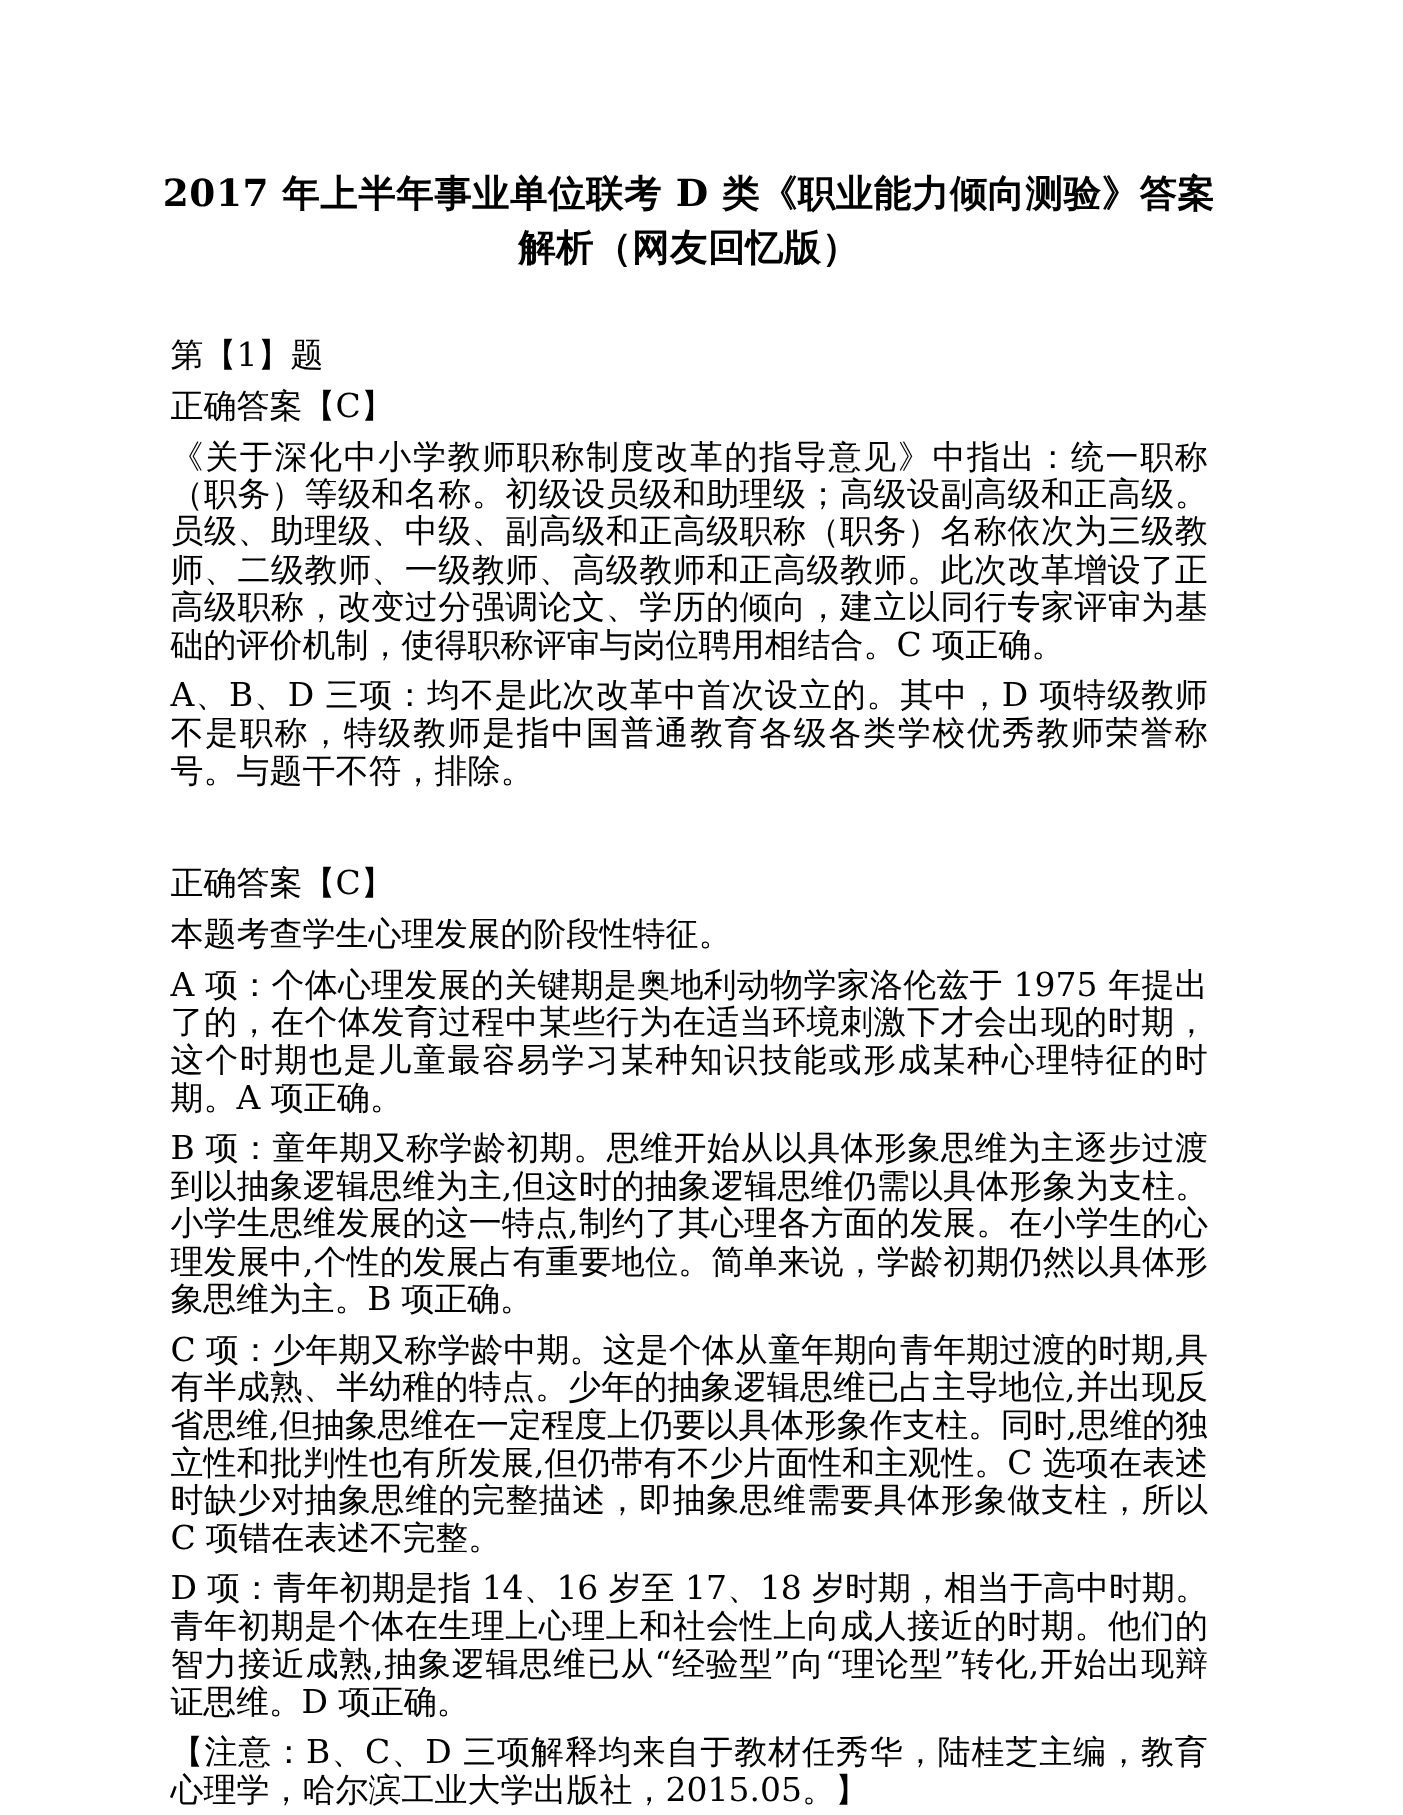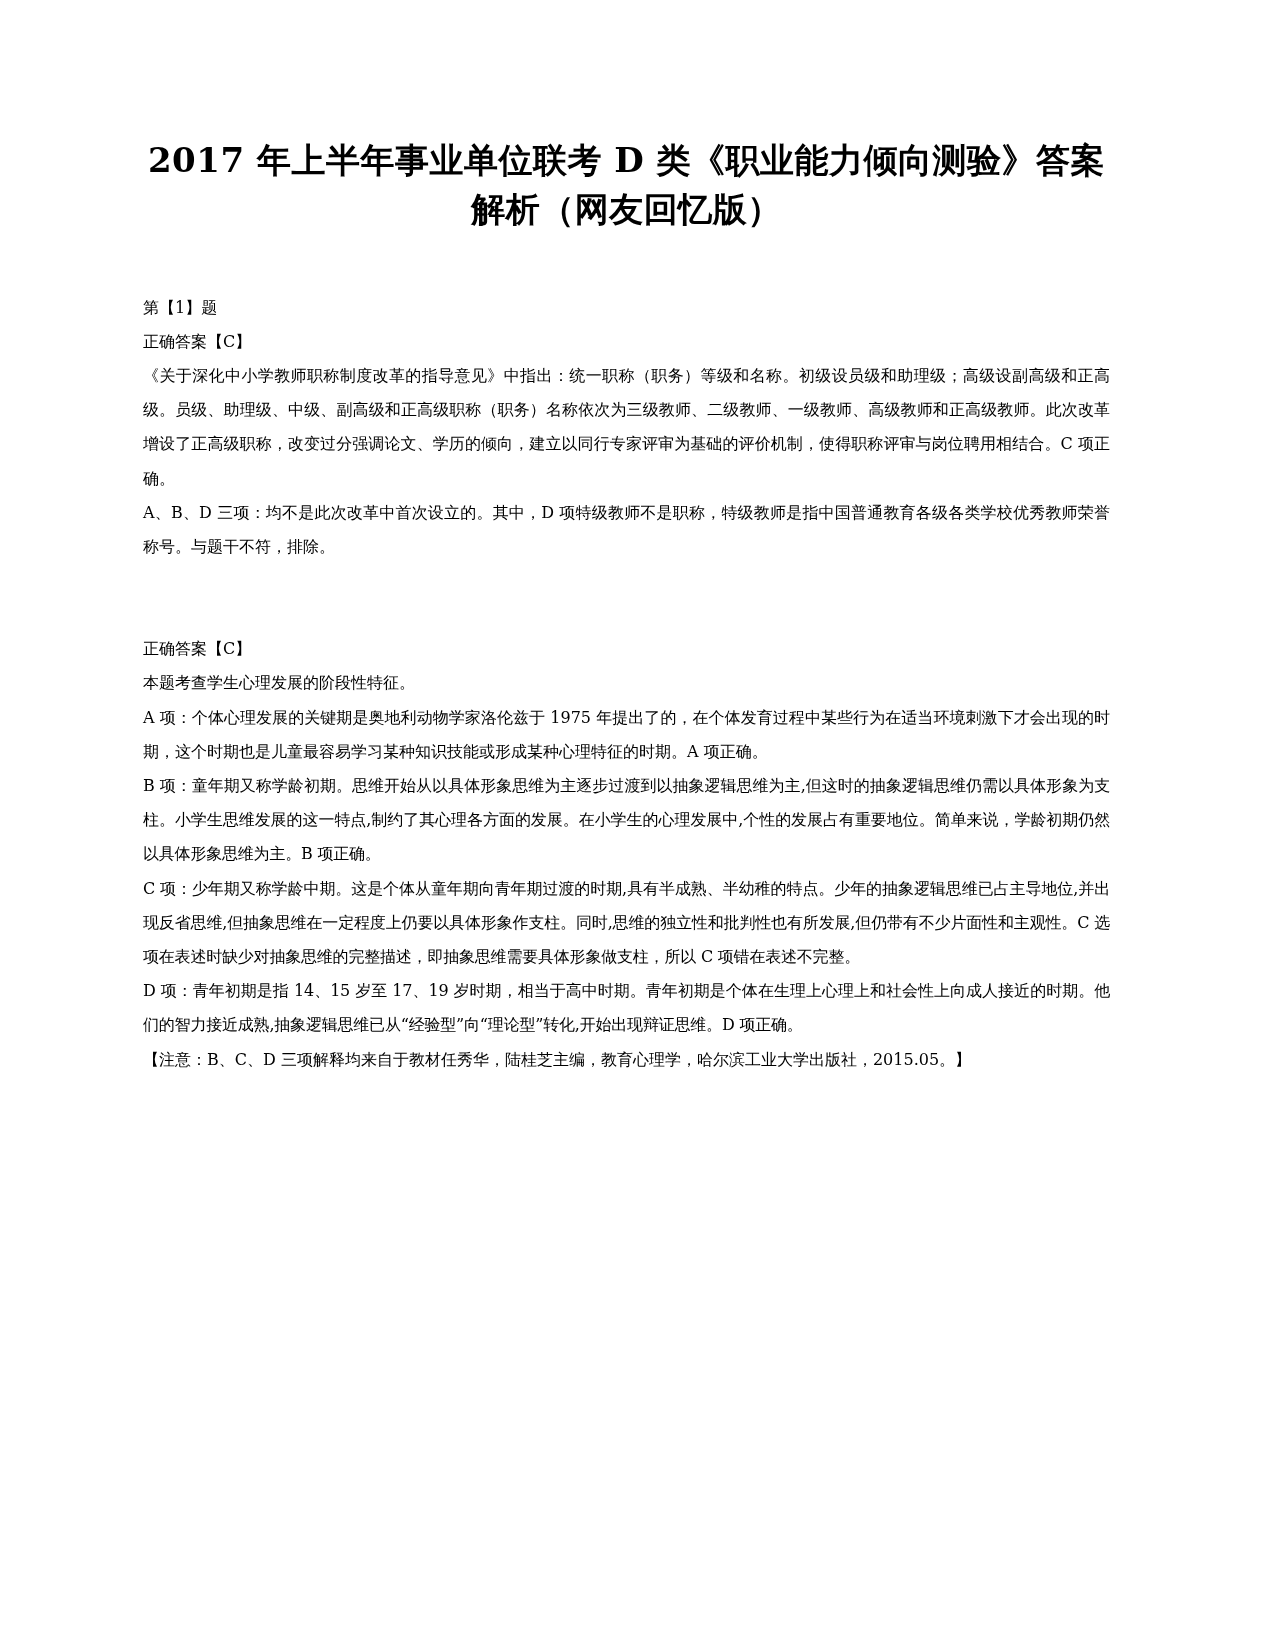--- a/index.html
+++ b/index.html
@@ -14,21 +14,21 @@
     position: relative;
     overflow: hidden;
     font-family: "DejaVu Serif", "Liberation Serif", serif;
     color: #000000;
     -webkit-font-smoothing: antialiased;
   }
 
   .page {
     position: absolute;
     left: 0;
-    top: 0;
+    top: 16px;
     width: 1275px;
     height: 1238px;
     background: #ffffff;
   }
 
   .content {
     position: absolute;
     left: 143px;
     top: 0;
     width: 967px;
@@ -48,22 +48,22 @@
 
   
   .block {
     margin: 0;
   }
 
   .block-q1 { margin-top: 56px; }
   .block-q2 { margin-top: 68px; }
 
   .line {
-    margin: 0;
-    font-size: 16px;
+    margin: 12px;
+    font-size: 30px;
     line-height: 34.2px;
     text-align: justify;
     text-justify: inter-ideograph;
     white-space: normal;
     word-break: break-all;
   }
 
   .line.label {
     font-weight: normal;
   }
@@ -87,18 +87,18 @@
       <p class="line">《关于深化中小学教师职称制度改革的指导意见》中指出：统一职称（职务）等级和名称。初级设员级和助理级；高级设副高级和正高级。员级、助理级、中级、副高级和正高级职称（职务）名称依次为三级教师、二级教师、一级教师、高级教师和正高级教师。此次改革增设了正高级职称，改变过分强调论文、学历的倾向，建立以同行专家评审为基础的评价机制，使得职称评审与岗位聘用相结合。C 项正确。</p>
       <p class="line">A、B、D 三项：均不是此次改革中首次设立的。其中，D 项特级教师不是职称，特级教师是指中国普通教育各级各类学校优秀教师荣誉称号。与题干不符，排除。</p>
     </div>
 
     <div class="block block-q2">
       <p class="line label">正确答案【C】</p>
       <p class="line">本题考查学生心理发展的阶段性特征。</p>
       <p class="line">A 项：个体心理发展的关键期是奥地利动物学家洛伦兹于 1975 年提出了的，在个体发育过程中某些行为在适当环境刺激下才会出现的时期，这个时期也是儿童最容易学习某种知识技能或形成某种心理特征的时期。A 项正确。</p>
       <p class="line dense">B 项：童年期又称学龄初期。思维开始从以具体形象思维为主逐步过渡到以抽象逻辑思维为主,但这时的抽象逻辑思维仍需以具体形象为支柱。小学生思维发展的这一特点,制约了其心理各方面的发展。在小学生的心理发展中,个性的发展占有重要地位。简单来说，学龄初期仍然以具体形象思维为主。B 项正确。</p>
       <p class="line dense">C 项：少年期又称学龄中期。这是个体从童年期向青年期过渡的时期,具有半成熟、半幼稚的特点。少年的抽象逻辑思维已占主导地位,并出现反省思维,但抽象思维在一定程度上仍要以具体形象作支柱。同时,思维的独立性和批判性也有所发展,但仍带有不少片面性和主观性。C 选项在表述时缺少对抽象思维的完整描述，即抽象思维需要具体形象做支柱，所以 C 项错在表述不完整。</p>
-      <p class="line dense">D 项：青年初期是指 14、15 岁至 17、19 岁时期，相当于高中时期。青年初期是个体在生理上心理上和社会性上向成人接近的时期。他们的智力接近成熟,抽象逻辑思维已从“经验型”向“理论型”转化,开始出现辩证思维。D 项正确。</p>
+      <p class="line dense">D 项：青年初期是指 14、16 岁至 17、18 岁时期，相当于高中时期。青年初期是个体在生理上心理上和社会性上向成人接近的时期。他们的智力接近成熟,抽象逻辑思维已从“经验型”向“理论型”转化,开始出现辩证思维。D 项正确。</p>
       <p class="line">【注意：B、C、D 三项解释均来自于教材任秀华，陆桂芝主编，教育心理学，哈尔滨工业大学出版社，2015.05。】</p>
     </div>
 
   </div>
 </div>
 
 </body></html>

